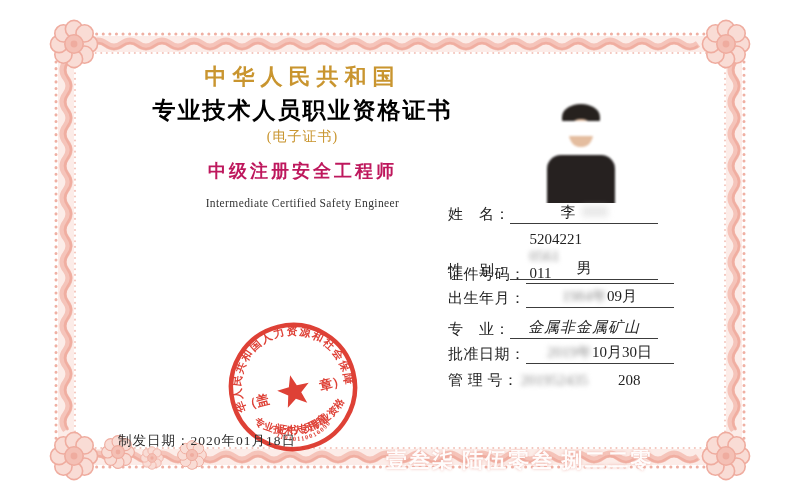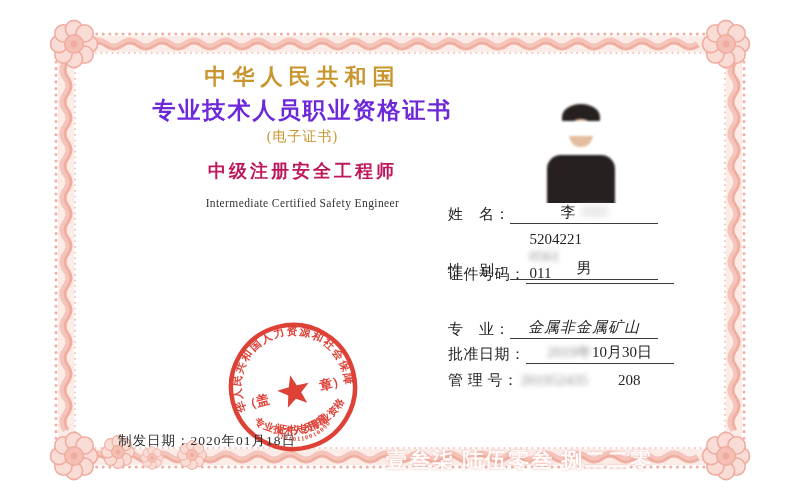--- a/index.html
+++ b/index.html
@@ -163,21 +163,21 @@
         <circle cx="-9.19238815542512" cy="-9.192388155425117" r="7.5" fill="#f9dcd5" stroke="#efac9f" stroke-width="1.4"></circle>
         <circle cx="-2.3880612583373385e-15" cy="-13" r="7.5" fill="#f9dcd5" stroke="#efac9f" stroke-width="1.4"></circle>
         <circle cx="9.192388155425116" cy="-9.19238815542512" r="7.5" fill="#f9dcd5" stroke="#efac9f" stroke-width="1.4"></circle>
         <circle r="8" fill="#f4c0b5" stroke="#efac9f" stroke-width="1.4"></circle>
         <circle r="3" fill="#efac9f"></circle>
       </g>
     </svg>
 
   <div class="titleblock">
     <div class="t1 gold" style="color: rgb(201, 149, 47);">中华人民共和国</div>
-    <div class="t2 gold" style="color: #6d28d9;">专业技术人员职业资格证书</div>
+    <div class="t2 gold" style="color: #000000;">专业技术人员职业资格证书</div>
     <div class="t3 gold" style="color: rgb(201, 149, 47);">(电子证书)</div>
     <div class="t4">中级注册安全工程师</div>
     <div class="t5">Intermediate Certified Safety Engineer</div>
   </div>
 
 
   <div class="photo">
     <div class="inner">
       <div class="hair"></div>
       <div class="face"></div>
@@ -192,20 +192,23 @@
   </div>
   <div class="frow" style="top:231px">
     <span class="flabel">证件号码：</span><span class="fval line spread">
         <span>5204221</span>
         <span class="blur">0561</span>
         <span>011</span>
       </span>
   </div>
   <div class="frow" style="top:259px">
     <span class="flabel">性　别：</span><span class="fval line"><span>男</span></span>
+  </div>
+  <div class="frow" style="top:287px">
+    <span class="flabel">出生年月：</span><span class="fval line"><span class="blur">1984年</span><span>09月</span></span>
   </div>
   <div class="frow" style="top:318px">
     <span class="flabel">专　业：</span><span class="fval line kai"><span>金属非金属矿山</span></span>
   </div>
   <div class="frow" style="top:343px">
     <span class="flabel">批准日期：</span><span class="fval line"><span class="blur">2019年</span><span>10月30日</span></span>
   </div>
   <div class="frow" style="top:371px">
     <span class="flabel">管 理 号：</span><span class="fval noline"><span class="blur">201952435</span><span>208</span></span>
   </div>

